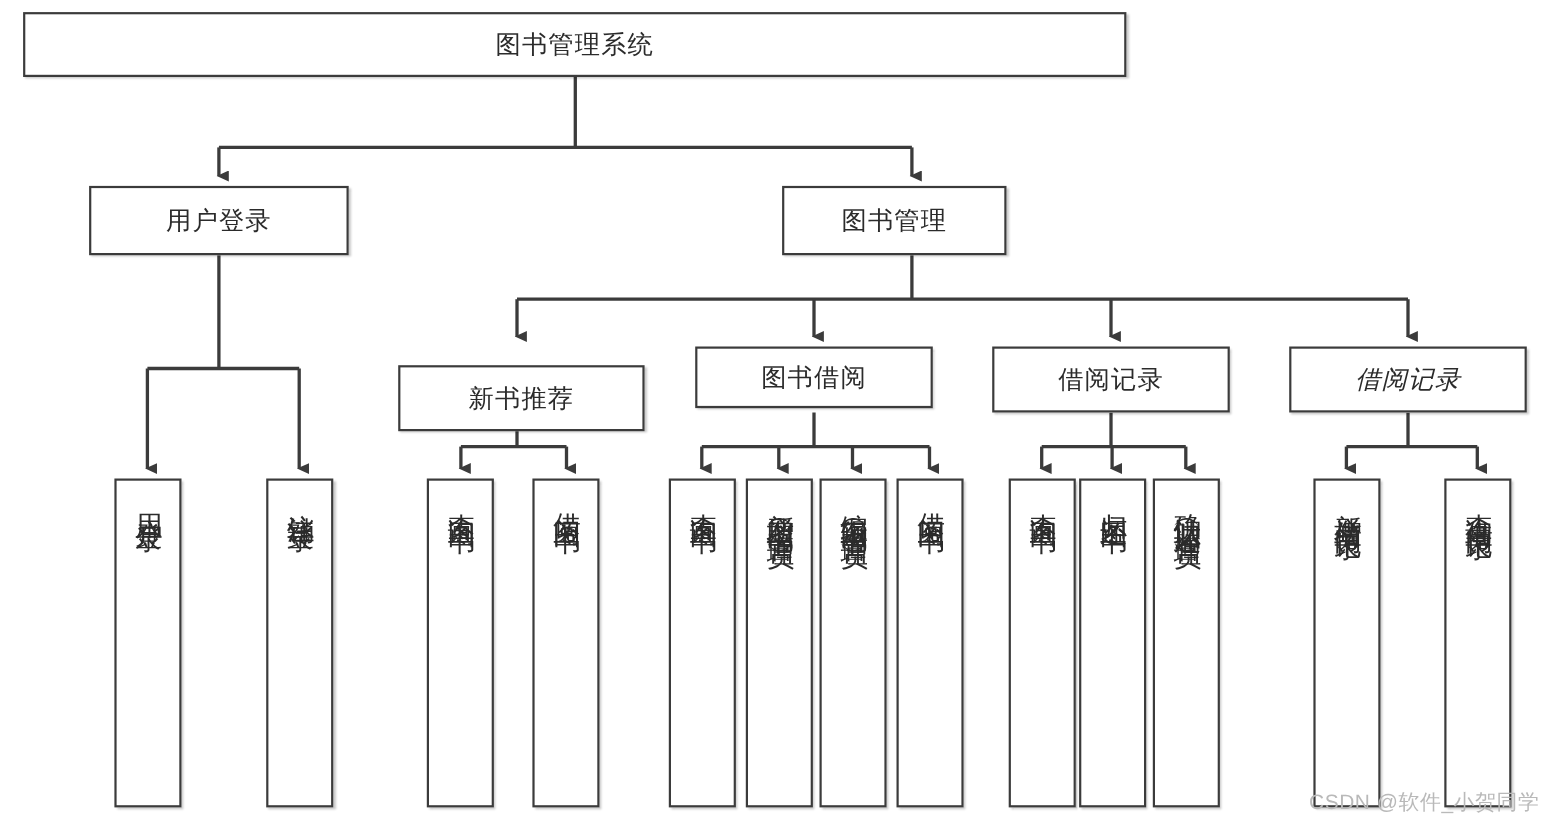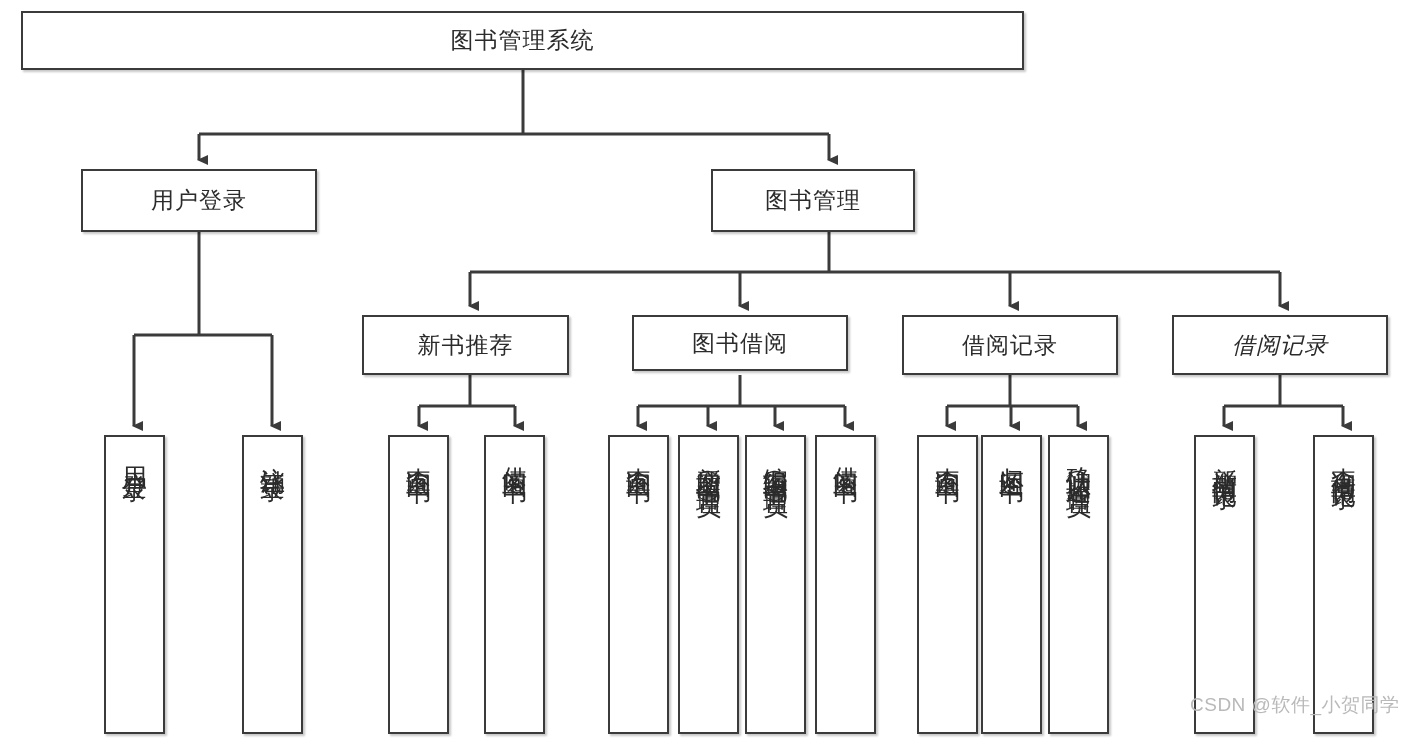--- a/index.html
+++ b/index.html
@@ -127,21 +127,21 @@
   </div>
 
   <div class="node node-h" style="left:81px; top:169px; width:236px; height:63px;">
     <span class="lbl">用户登录</span>
   </div>
 
   <div class="node node-h" style="left:711px; top:169px; width:204px; height:63px;">
     <span class="lbl">图书管理</span>
   </div>
 
-  <div class="node node-h" style="left:362px; top:315px; width:207px; height:60px;">
+  <div class="node node-h" style="left:362px; top:332px; width:224px; height:60px;">
     <span class="lbl">新书推荐</span>
   </div>
 
   <div class="node node-h" style="left:632px; top:315px; width:216px; height:56px;">
     <span class="lbl">图书借阅</span>
   </div>
 
   <div class="node node-h" style="left:902px; top:315px; width:216px; height:60px;">
     <span class="lbl">借阅记录</span>
   </div>
@@ -195,15 +195,15 @@
   </div>
 
   <div class="node node-v" style="left:1194px; top:435px; width:61px; height:299px;">
     <span class="lbl">新增借阅记录</span>
   </div>
 
   <div class="node node-v" style="left:1313px; top:435px; width:61px; height:299px;">
     <span class="lbl">查询借阅记录</span>
   </div>
 
-  <div class="watermark" style="left:1190px; top:692px;">CSDN @软件_小贺同学</div>
+  <div class="watermark" style="left:1190px; top:716px;">CSDN @软件_小贺同学</div>
 
 </div>
 
 </body></html>

